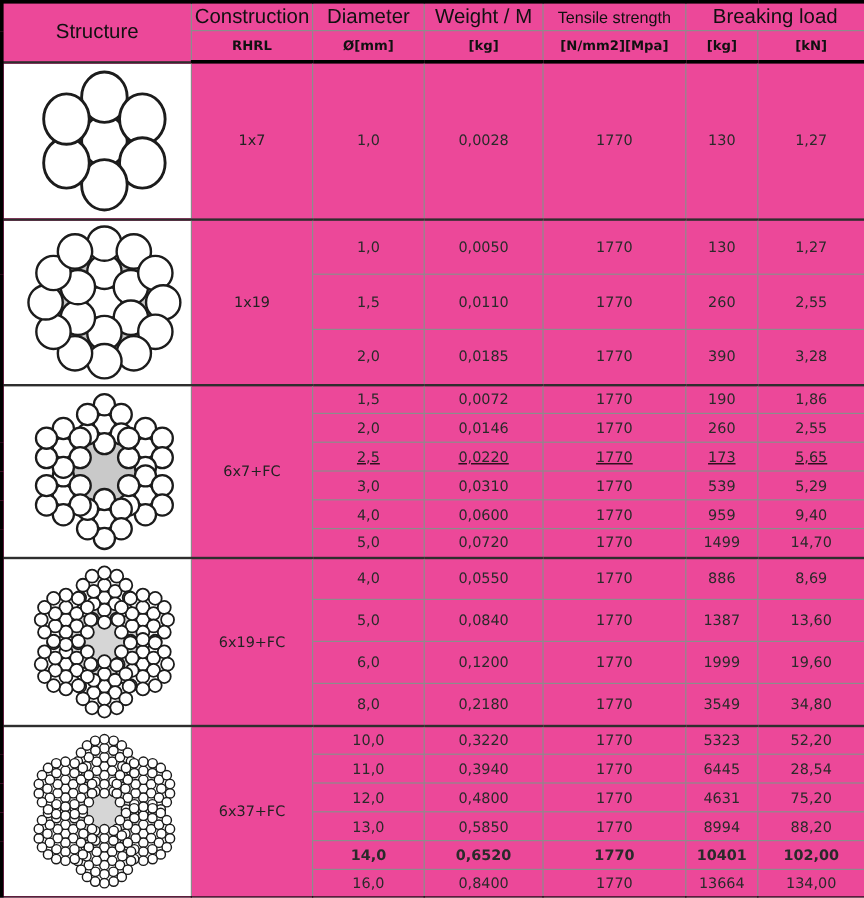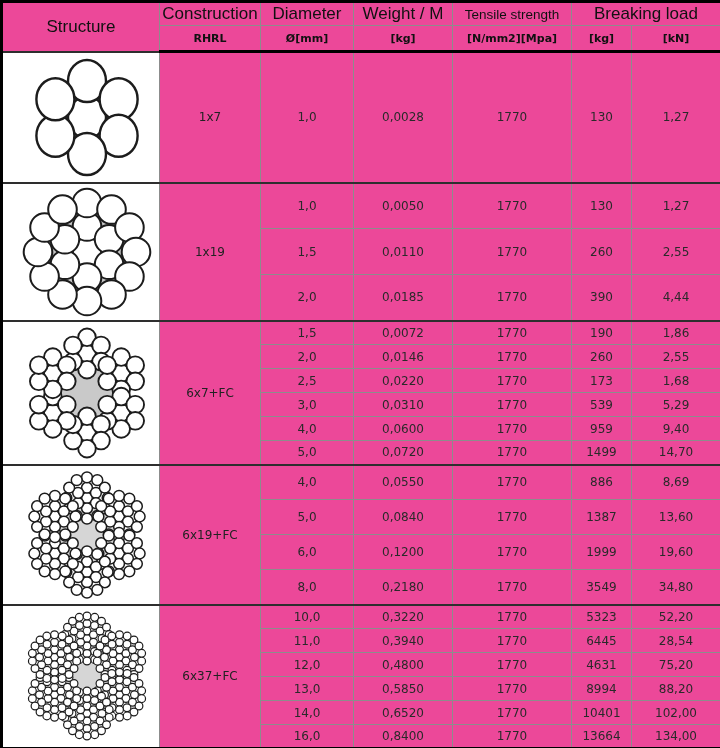--- a/index.html
+++ b/index.html
@@ -129,21 +129,21 @@
           <td>0,0110</td>
           <td>1770</td>
           <td>260</td>
           <td>2,55</td>
         </tr>
         <tr style="height: 46px;">
           <td>2,0</td>
           <td>0,0185</td>
           <td>1770</td>
           <td>390</td>
-          <td>4,44</td>
+          <td>3,28</td>
         </tr>
         <tr class="sec-start" style="height: 24px;">
           <td rowspan="6" class="structure-cell">
             <svg viewBox="0 0 152 140" width="152" height="140">
               <circle cx="82" cy="70" r="33" fill="#c9c9c9"></circle>
               <circle cx="82" cy="30.5" r="8.8" fill="#ffffff" stroke="#1c1c1c" stroke-width="1.9"></circle>
               <circle cx="82" cy="14.3" r="8.8" fill="#ffffff" stroke="#1c1c1c" stroke-width="1.9"></circle>
               <circle cx="96.0296115413079" cy="22.400000000000002" r="8.8" fill="#ffffff" stroke="#1c1c1c" stroke-width="1.9"></circle>
               <circle cx="96.0296115413079" cy="38.599999999999994" r="8.8" fill="#ffffff" stroke="#1c1c1c" stroke-width="1.9"></circle>
               <circle cx="82" cy="46.7" r="8.8" fill="#ffffff" stroke="#1c1c1c" stroke-width="1.9"></circle>
@@ -193,26 +193,26 @@
           <td>190</td>
           <td>1,86</td>
         </tr>
         <tr style="height: 24px;">
           <td>2,0</td>
           <td>0,0146</td>
           <td>1770</td>
           <td>260</td>
           <td>2,55</td>
         </tr>
-        <tr style="height: 24px;">
+        <tr style="height: 24px; text-decoration: underline;">
           <td>2,5</td>
           <td>0,0220</td>
           <td>1770</td>
           <td>173</td>
-          <td>1,68</td>
+          <td>5,65</td>
         </tr>
         <tr style="height: 24px;">
           <td>3,0</td>
           <td>0,0310</td>
           <td>1770</td>
           <td>539</td>
           <td>5,29</td>
         </tr>
         <tr style="height: 24px;">
           <td>4,0</td>
@@ -625,21 +625,21 @@
           <td>4631</td>
           <td>75,20</td>
         </tr>
         <tr style="height: 24px;">
           <td>13,0</td>
           <td>0,5850</td>
           <td>1770</td>
           <td>8994</td>
           <td>88,20</td>
         </tr>
-        <tr style="height: 24px;">
+        <tr style="height: 24px; font-weight: bold;">
           <td>14,0</td>
           <td>0,6520</td>
           <td>1770</td>
           <td>10401</td>
           <td>102,00</td>
         </tr>
         <tr style="height: 24px;">
           <td>16,0</td>
           <td>0,8400</td>
           <td>1770</td>

